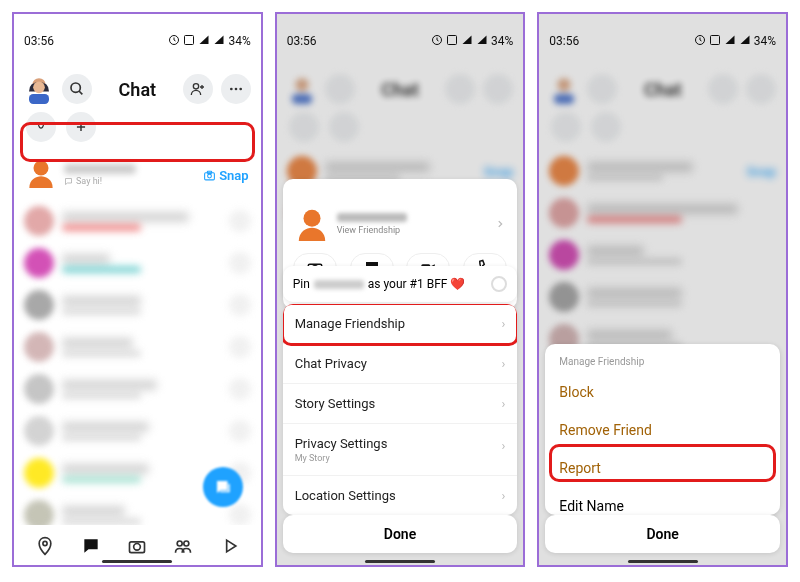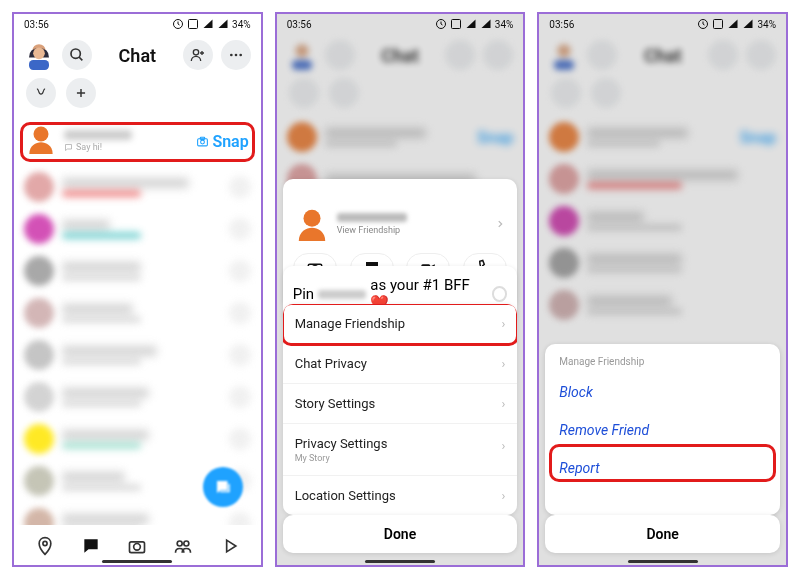--- a/index.html
+++ b/index.html
@@ -1,20 +1,20 @@
 <!DOCTYPE html>
 <html><head>
 <meta charset="utf-8">
 <style>
   * { box-sizing: border-box; margin: 0; padding: 0; font-family: -apple-system, BlinkMacSystemFont, 'Segoe UI', Roboto, sans-serif; }
   body { background: #fff; padding: 12px; }
   .stage { display: flex; gap: 12px; justify-content: center; }
   .phone { width: 252px; height: 555px; border: 2px solid #9b6dd7; position: relative; background: #fff; overflow: hidden; }
-  .statusbar { display: flex; justify-content: space-between; align-items: center; padding: 4px 10px; font-size: 10px; color: #111; }
-  .statusbar .right { display: flex; align-items: center; gap: 3px; }
+  .statusbar { display: flex; justify-content: space-between; align-items: center; padding: 20px 10px; font-size: 12px; color: #111; }
+  .statusbar .right { display: flex; align-items: flex-start; gap: 3px; }
   .statusbar .right svg { width: 12px; height: 12px; }
   .header { display: flex; align-items: center; padding: 6px 10px; gap: 8px; }
   .circbtn { width: 30px; height: 30px; border-radius: 50%; background: #eceef0; display: flex; align-items: center; justify-content: center; flex-shrink: 0; }
   .header .title { flex: 1; text-align: center; font-size: 18px; font-weight: 600; color: #111; }
   .avatar-emoji { width: 30px; height: 30px; border-radius: 50%; display: flex; align-items: center; justify-content: center; background: transparent; font-size: 22px; }
   .header2 { display: flex; align-items: center; gap: 10px; padding: 2px 10px 6px 12px; }
   .pillbtn { width: 30px; height: 30px; border-radius: 50%; background: #eceef0; display: flex; align-items: center; justify-content: center; }
   .chatlist { padding: 2px 6px; }
   .chatrow { display: flex; align-items: center; gap: 8px; padding: 6px 4px; position: relative; }
   .cavatar { width: 30px; height: 30px; border-radius: 50%; background: #bbb; flex-shrink: 0; }
@@ -30,34 +30,34 @@
   .sheet-overlay { position:absolute; inset:0; background:rgba(0,0,0,.12); }
   .profile-card { position:absolute; left:6px; right:6px; top:165px; background:#fff; border-radius:10px; padding:26px 4px; box-shadow:0 1px 5px rgba(0,0,0,.12); }
   .profile-card .prow { display:flex; align-items:center; gap:8px; padding:2px 8px 8px; }
   .profile-card .pavatar { width:34px; height:34px; border-radius:50%; display:flex; align-items:center; justify-content:center; }
   .profile-card .pavatar svg { width:34px; height:34px; }
   .profile-card .pname { flex:1; }
   .profile-card .pname .nb { width:70px; height:9px; background:#bbb; border-radius:3px; filter:blur(2px); margin-bottom:3px; }
   .profile-card .pname .vf { font-size:9px; color:#888; }
   .profile-card .actions { display:flex; justify-content:space-around; padding-top:4px; }
   .profile-card .abtn { width:44px; height:30px; border-radius:16px; background:#fff; border:1px solid #eee; display:flex; align-items:center; justify-content:center; }
-  .pin-card { position:absolute; left:6px; right:6px; top:252px; background:#fff; border-radius:10px; padding:10px 10px; font-size:15px; display:flex; align-items:center; gap:4px; box-shadow:0 1px 5px rgba(0,0,0,.1); }
+  .pin-card { position:absolute; left:6px; right:6px; top:252px; background:#fff; border-radius:10px; padding:10px 10px; font-size:12px; display:flex; align-items:center; gap:4px; box-shadow:0 1px 5px rgba(0,0,0,.1); }
   .pin-card .pb { display:inline-block; width:50px; height:9px; background:#ccc; filter:blur(2px); border-radius:3px; vertical-align:middle; }
   .pin-card .radio { margin-left:auto; width:16px; height:16px; border-radius:50%; border:2px solid #ddd; }
   .settings-card { position:absolute; left:6px; right:6px; top:290px; bottom:50px; background:#fff; border-radius:10px; box-shadow:0 1px 5px rgba(0,0,0,.1); overflow:hidden; }
   .srow { display:flex; align-items:center; padding:12px 12px; font-size:13px; color:#222; border-bottom:1px solid #f1f1f1; position:relative; }
   .srow:last-child { border-bottom:none; }
   .srow .chev { margin-left:auto; color:#bbb; }
   .srow .sub { font-size:9px; color:#999; margin-top:2px; }
   .done-btn { position:absolute; left:6px; right:6px; bottom:12px; background:#fff; border-radius:10px; text-align:center; padding:11px; font-size:14px; font-weight:600; box-shadow:0 1px 5px rgba(0,0,0,.12); }
   .manage-sheet { position:absolute; left:6px; right:6px; top:330px; bottom:50px; background:#fff; border-radius:10px; box-shadow:0 1px 5px rgba(0,0,0,.15); padding:8px 0; }
   .manage-sheet .mtitle { font-size:10px; color:#999; padding:4px 14px 6px; }
   .manage-sheet .mrow { padding:11px 14px; font-size:14px; position:relative; }
-  .manage-sheet .mrow.red { color:#1d4ed8;font-style:italic; }
-  .snap-pill { display:flex; align-items:center; gap:3px; color:#1fa2ff; font-size:16px; font-weight:600; }
+  .manage-sheet .mrow.red { color:#a16207; }
+  .snap-pill { display:flex; align-items:center; gap:3px; color:#1fa2ff; font-size:13px; font-weight:600; }
   .sayhi { font-size:9px; color:#aaa; }
   .first-row-avatar svg { width:30px; height:30px; }
   .fab { position:absolute; right:18px; bottom:58px; width:40px; height:40px; border-radius:50%; background:#1fa2ff; display:flex; align-items:center; justify-content:center; filter:blur(1px); }
 </style>
 </head>
 <body>
 
 <div class="stage">
 
   <div class="phone">
@@ -493,19 +493,20 @@
     </div>
 
     <div class="sheet-overlay"></div>
 
     <div class="manage-sheet">
       <div class="mtitle">Manage Friendship</div>
       <div class="mrow red">Block</div>
       <div class="mrow red">Remove Friend</div>
       <div class="mrow red">Report</div>
       <div class="highlight-red" style="top:100px; left:4px; right:4px; height:38px;"></div>
+      <div class="mrow">Edit Name</div>
     </div>
 
     <div class="done-btn">Done</div>
     <div class="homebar"></div>
   </div>
 
 </div>
 
 </body></html>

